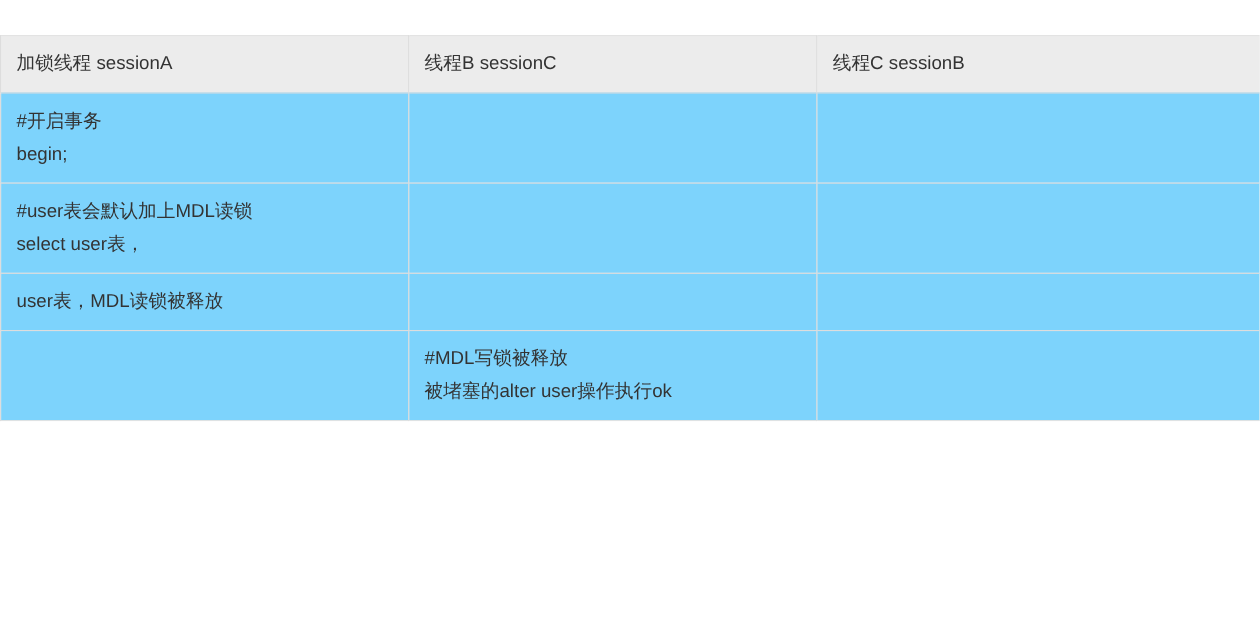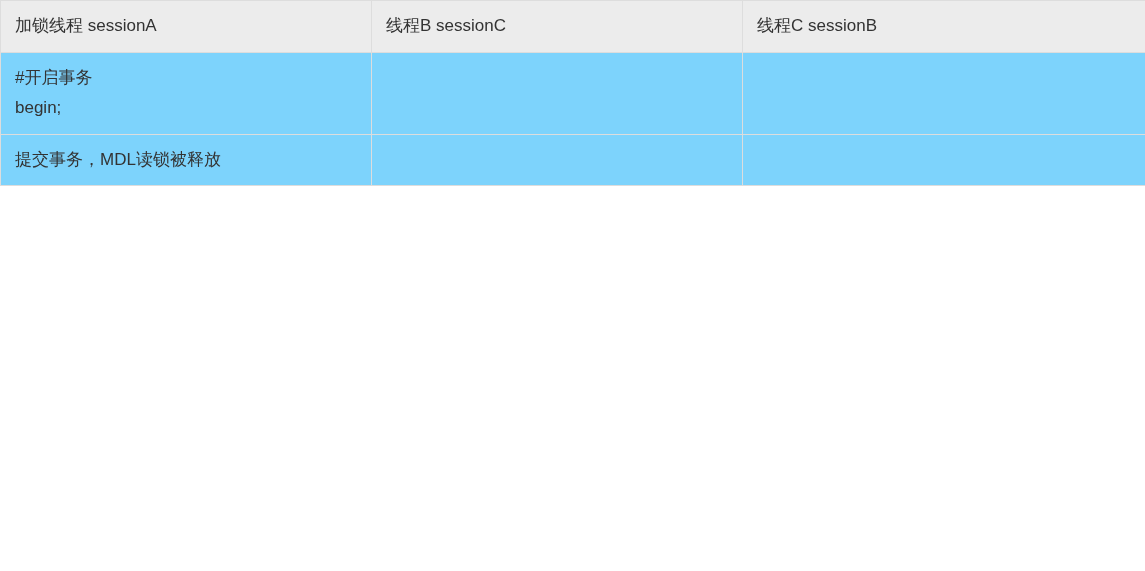--- a/index.html
+++ b/index.html
@@ -8,20 +8,21 @@
       padding: 0;
       font-family: "Microsoft YaHei", "PingFang SC", -apple-system, Arial, sans-serif;
       font-size: 17px;
       color: #333;
       background: #fff;
     }
     table {
       border-collapse: collapse;
       width: 1145px;
       table-layout: fixed;
+      margin-top: 32px;
     }
     th, td {
       border: 1px solid #ddd;
       text-align: left;
       vertical-align: top;
       padding: 10px 14px;
       line-height: 1.8;
     }
     th {
       background: #ececec;
@@ -50,18 +51,28 @@
       <th>线程C sessionB</th>
     </tr>
   </thead>
   <tbody>
     <tr>
       <td>#开启事务<br>begin;</td>
       <td></td>
       <td></td>
     </tr>
     <tr>
-      <td>提交事务，MDL读锁被释放</td>
+      <td>#user表会默认加上MDL读锁<br>select user表，</td>
       <td></td>
+      <td></td>
+    </tr>
+    <tr>
+      <td>user表，MDL读锁被释放</td>
+      <td></td>
+      <td></td>
+    </tr>
+    <tr>
+      <td></td>
+      <td>#MDL写锁被释放<br>被堵塞的alter user操作执行ok</td>
       <td></td>
     </tr>
   </tbody>
 </table>
 
 </body></html>

